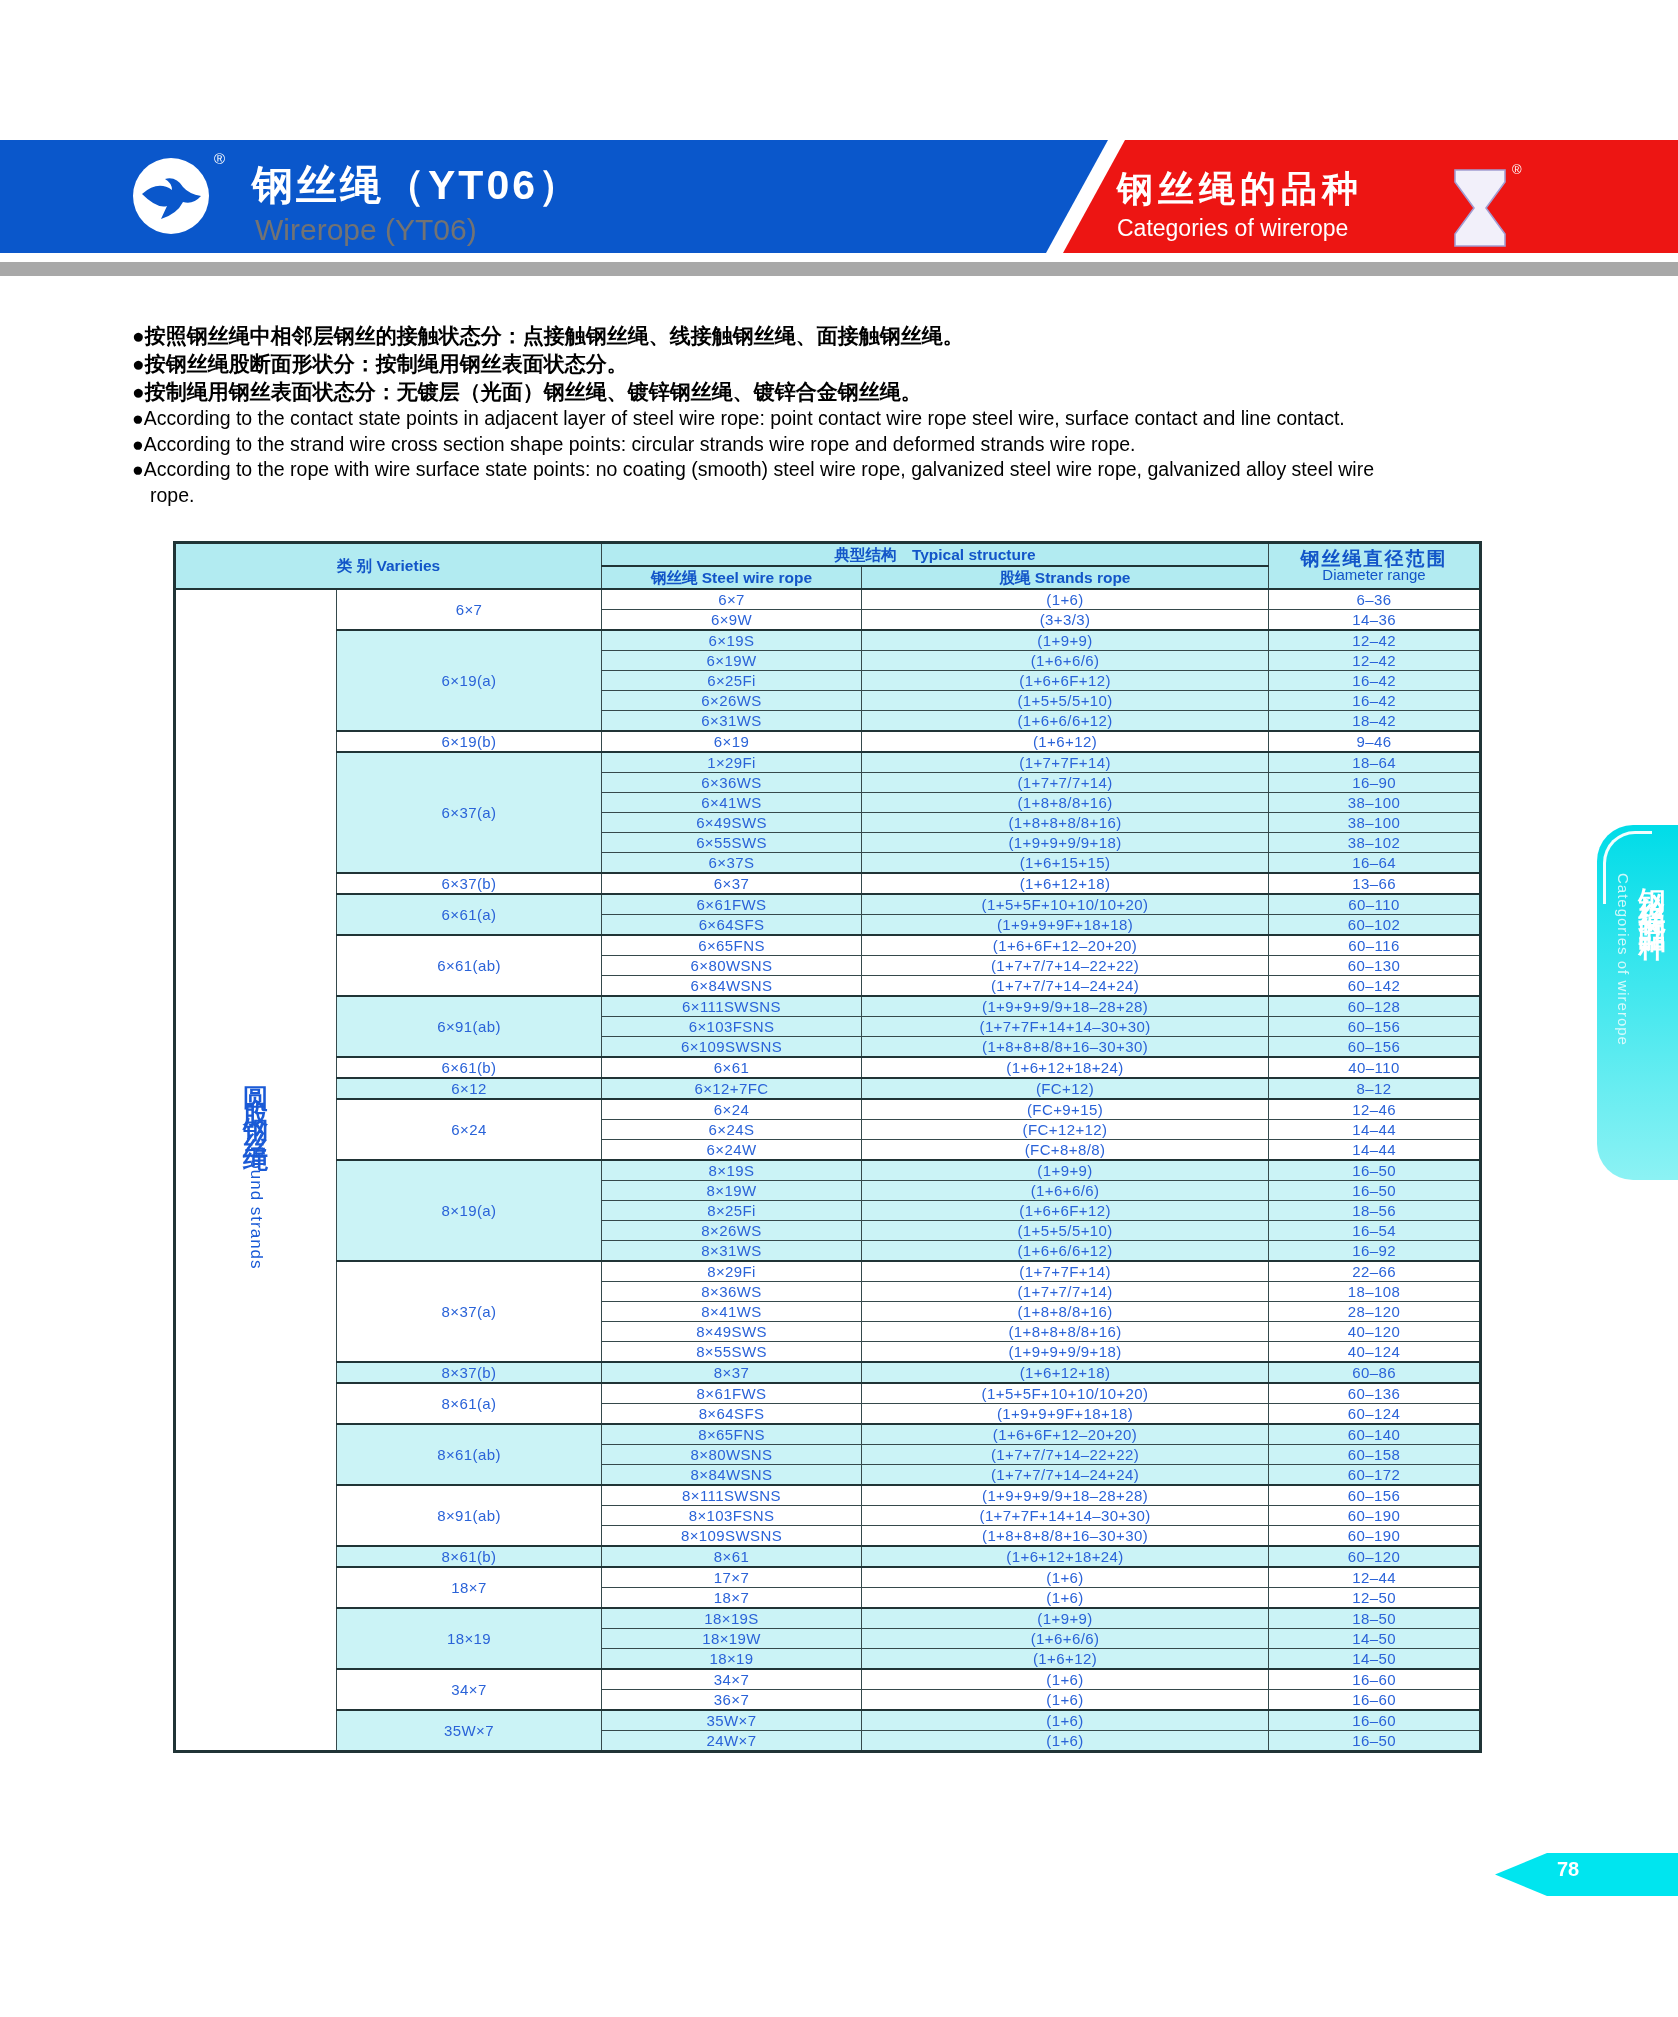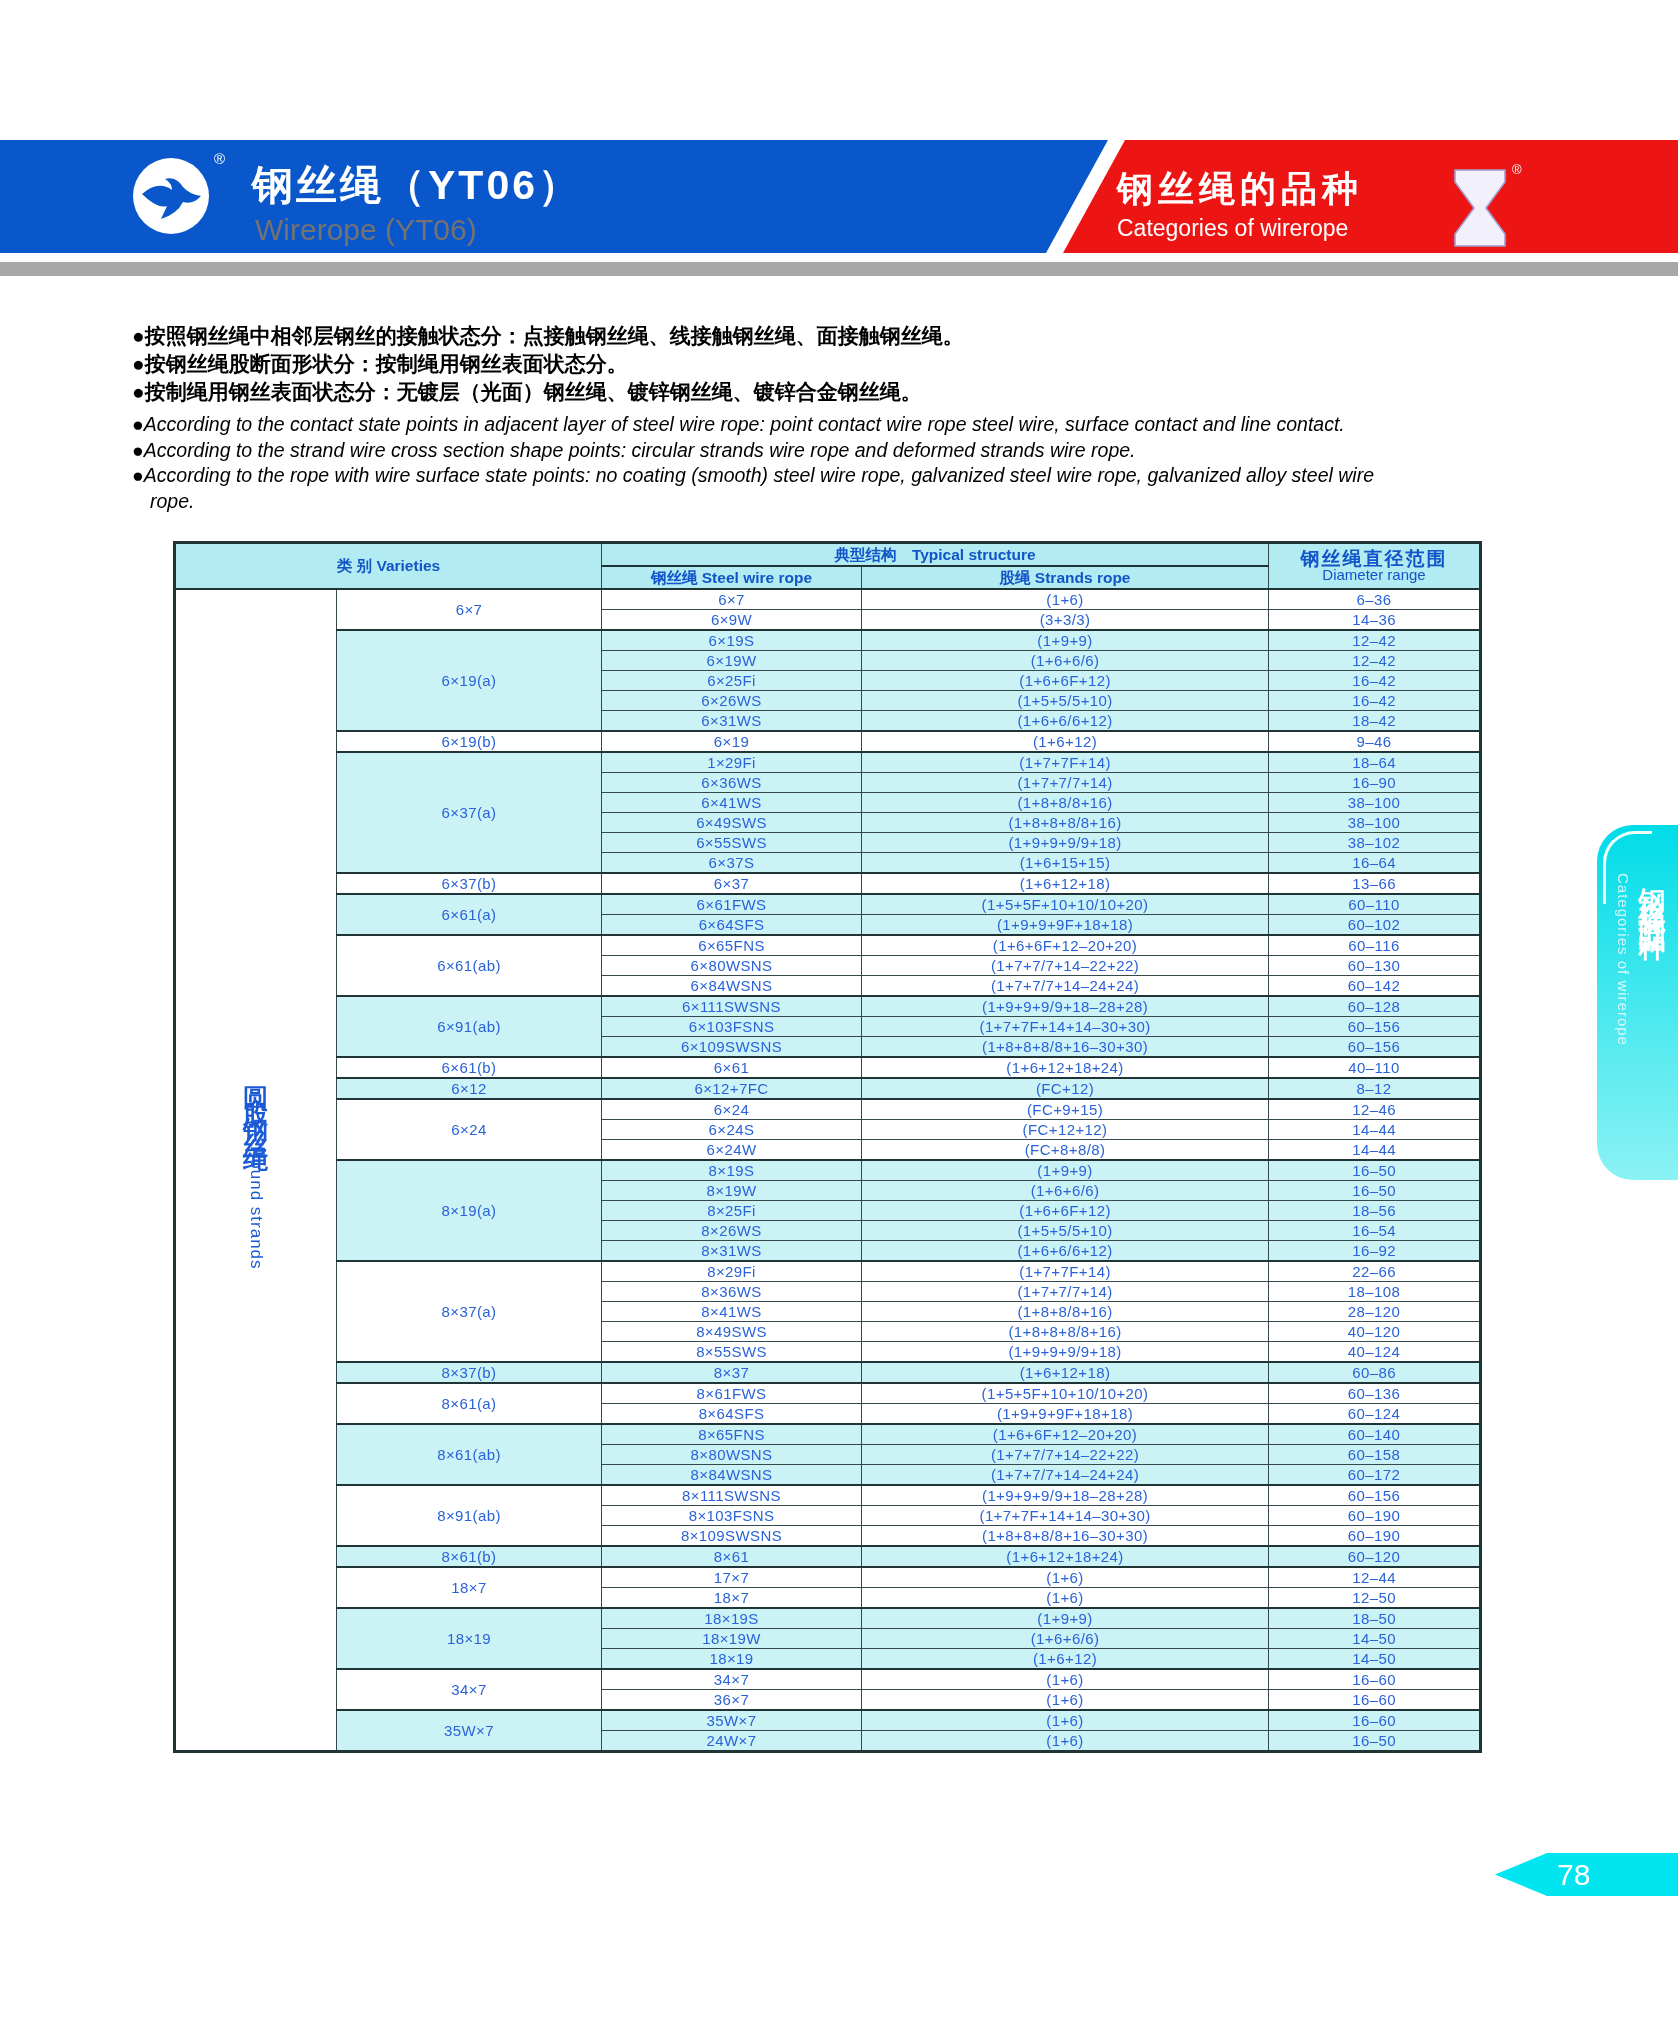--- a/index.html
+++ b/index.html
@@ -25,21 +25,21 @@
   .bt-en{position:absolute;left:255px;top:213px;font-size:30px;color:#737373;white-space:nowrap;}
   .rt-zh{position:absolute;left:1117px;top:165px;font-size:36px;font-weight:bold;letter-spacing:5px;color:#fff;white-space:nowrap;}
   .rt-en{position:absolute;left:1117px;top:215px;font-size:23px;color:#fff;white-space:nowrap;}
   .logo-hourglass{position:absolute;left:1452px;top:168px;width:56px;height:80px;}
   .reg-right{position:absolute;left:1512px;top:162px;font-size:13px;color:#fff;}
   .gray-bar{position:absolute;top:262px;left:0;width:1678px;height:14px;background:#a8a8a8;}
 
   
   .bullets{position:absolute;left:132px;top:322px;width:1270px;}
   .bz{font-size:21px;font-weight:bold;line-height:28px;white-space:nowrap;}
-  .be-wrap{margin-top:6px;width:1255px;font-style:italic;}
+  .be-wrap{width:1255px;}
   .be{font-size:19.5px;line-height:25.5px;padding-left:18px;text-indent:-18px;}
 
   
   .data-table{
     position:absolute;left:173px;top:541px;width:1306px;
     border-collapse:collapse;table-layout:fixed;
     border:3px solid #203436;
   }
   .data-table th,.data-table td{
     border:1.6px solid #35494b;padding:0;text-align:center;vertical-align:middle;
@@ -87,21 +87,21 @@
     font-size:15px;color:rgba(255,255,255,.78);letter-spacing:1px;
   }
 
   
   .page-flag{
     position:absolute;left:1495px;top:1853px;width:183px;height:43px;
     background:#00e5ef;
     clip-path:polygon(0 50%,52px 0,100% 0,100% 100%,52px 100%);
   }
   .page-num{
-    position:absolute;left:62px;top:5px;font-size:30px;font-weight:normal;color:#fff;
+    position:absolute;left:62px;top:5px;font-size:20px;font-weight:bold;color:#fff;
   }
 </style>
 </head>
 <body>
 
 <div class="banner-blue"></div>
 <div class="banner-red"></div>
 
 <div class="logo-circle">
   <svg viewBox="0 0 78 78" width="78" height="78">

